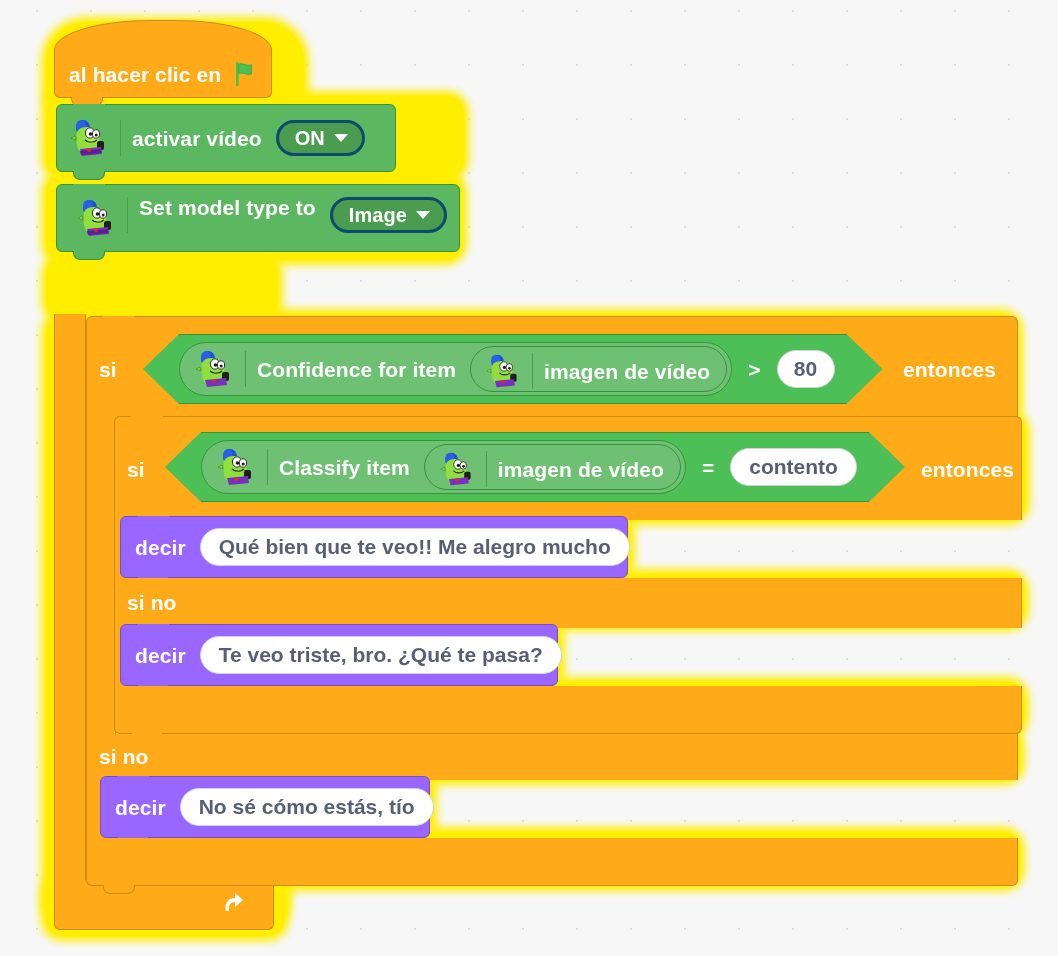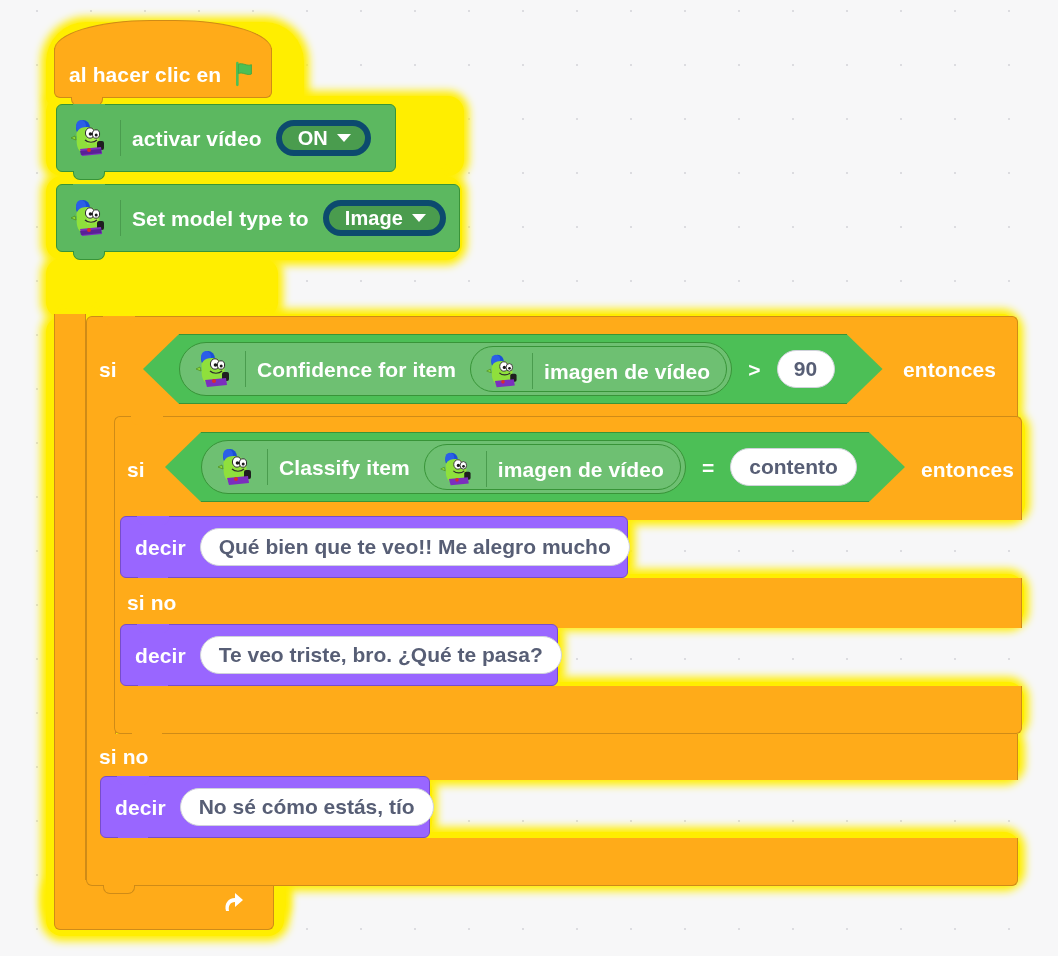--- a/index.html
+++ b/index.html
@@ -72,21 +72,21 @@
   .bump {
     position: absolute;
     bottom: -9px; left: 16px;
     width: 32px; height: 9px;
     border-radius: 0 0 7px 7px;
   }
 
   
   .dropdown {
     display: inline-flex; align-items: center; gap: 9px;
-    background: #4a9c4e; border: 6px solid #0c4a6e;
+    background: #4a9c4e; border: 3px solid #0c4a6e;
     border-radius: 999px;
     padding: 6px 14px 7px 16px;
     height: 36px;
   }
   .dropdown .label { font-size: 20px; }
   .caret {
     width: 0; height: 0;
     border-left: 7px solid transparent;
     border-right: 7px solid transparent;
     border-top: 8px solid #ffffff;
@@ -199,21 +199,21 @@
       <span class="dropdown" style="margin-left:14px;">
         <span class="label">ON</span>
         <span class="caret"></span>
       </span>
     </div>
   </div>
 
   <div class="blk ext" style="left:56px; top:184px; width:404px; height:68px; border-radius:6px;">
     <div class="notch" style="background:#5cb860;"></div>
     <div class="bump" style="background:#5cb860; border:1px solid #389438; border-top:none;"></div>
-    <div style="position:absolute; left:10px; top:12px; display:flex; align-items:center;">
+    <div style="position:absolute; left:17px; top:12px; display:flex; ">
       <svg class="avatar" viewBox="0 0 44 42">
         <ellipse cx="16" cy="11" rx="7" ry="8" fill="#1a4fd6"></ellipse>
         <ellipse cx="14" cy="9" rx="5" ry="6" fill="#2b5fe8"></ellipse>
         <path d="M10 20 C8 15 12 10 20 10 C30 10 34 18 32 26 L34 34 L16 36 C10 34 9 26 10 20 Z" fill="#8fe03c"></path>
         <path d="M20 12 C28 12 32 18 31 25 L20 27 Z" fill="#a9f04f"></path>
         <ellipse cx="23" cy="16" rx="4.6" ry="5.2" fill="#ffffff" stroke="#2d2d2d" stroke-width="1"></ellipse>
         <ellipse cx="29" cy="17" rx="3.6" ry="4.2" fill="#ffffff" stroke="#2d2d2d" stroke-width="1"></ellipse>
         <circle cx="23.5" cy="17" r="1.8" fill="#1a1a1a"></circle>
         <circle cx="29.2" cy="18" r="1.5" fill="#1a1a1a"></circle>
         <path d="M18 23 C21 26 27 26 30 23" stroke="#2d2d2d" stroke-width="1.2" fill="none"></path>
@@ -285,21 +285,21 @@
               <path d="M8 19 L4 21 L9 23 Z" fill="#8fe03c" stroke="#4e8a1c" stroke-width="0.7"></path>
               <rect x="30" y="24" width="7" height="9" rx="2" fill="#1f1f1f"></rect>
               <path d="M13 32 L34 30 L35 37 L15 39 Z" fill="#7b2fbe"></path>
               <circle cx="22" cy="33" r="2" fill="#d92b2b"></circle>
             </svg>
             <span class="sep"></span>
             <span class="label">imagen de vídeo</span>
           </span>
         </span>
         <span class="label" style="margin:0 16px;">&gt;</span>
-        <span class="oval-num">90</span>
+        <span class="oval-num">80</span>
       </div>
 
       <div style="width:36px; height:70px; background:#4cbf56;
                   clip-path: polygon(0 0, 100% 50%, 0 100%);"></div>
     </div>
   </div>
 
   <div class="blk ctrl" style="left:86px; top:418px; width:30px; height:318px; border-top:none; border-bottom:none;"></div>
 
   <div class="blk ctrl" style="left:114px; top:416px; width:908px; height:104px; border-radius:6px 6px 0 0; border-bottom:none;">

